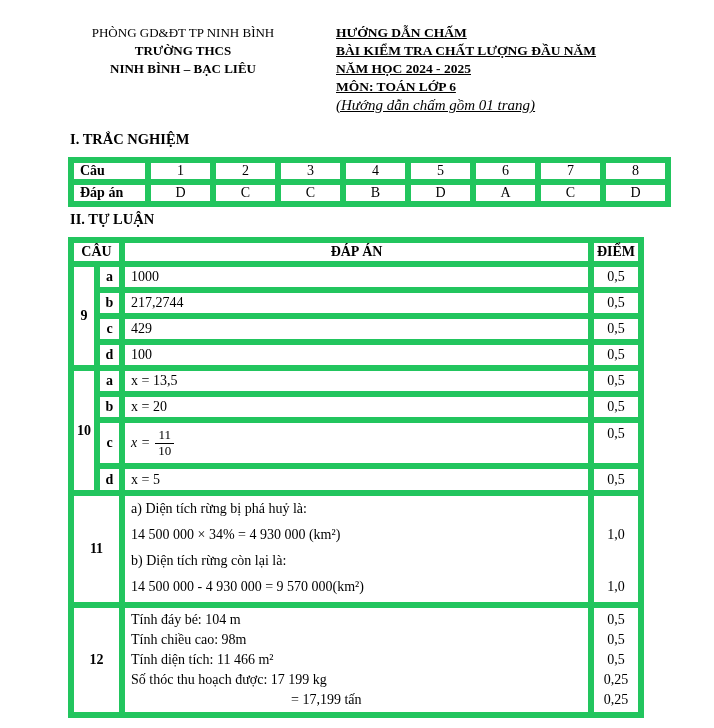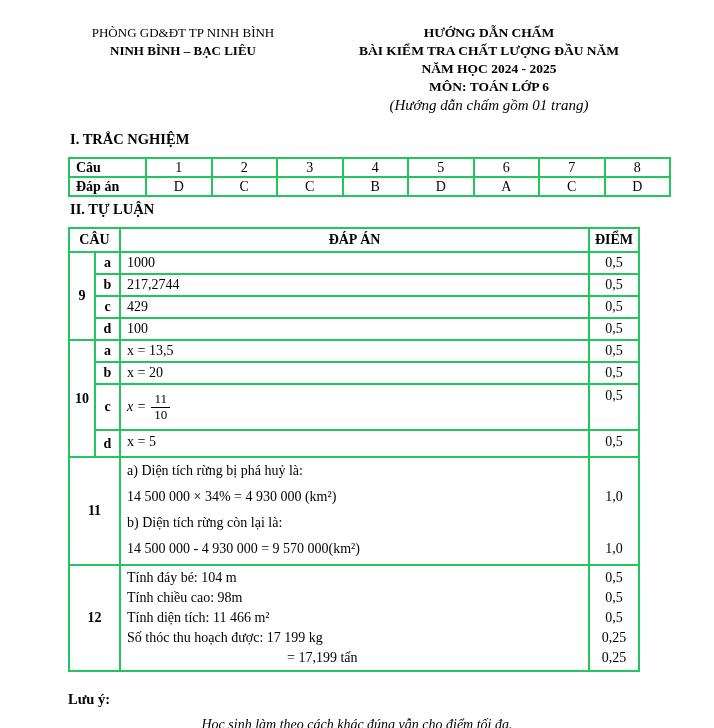--- a/index.html
+++ b/index.html
@@ -7,31 +7,31 @@
   body {
     width: 714px; height: 728px;
     font-family: "Liberation Serif", "DejaVu Serif", serif;
     color: #000;
     position: relative;
     overflow: hidden;
   }
   
   .doc-header { display: flex; padding-top: 24px; }
   .hdr-left { width: 262px; margin-left: 52px; text-align: center; font-size: 13px; line-height: 18px; }
-  .hdr-right { width: 306px; margin-left: 22px; text-align: center; font-size: 13.5px; line-height: 18px; }
+  .hdr-right { width: 306px; margin-left: 22px; font-size: 13.5px; line-height: 18px; text-decoration: underline; }
   .b { font-weight: bold; }
   .i { font-style: italic; }
   .hdr-right .note { font-size: 15px; }
   
   .sec-title { font-weight: bold; font-size: 14.5px; margin-left: 70px; }
   .sec1-title { margin-top: 17px; }
   .sec2-title { margin-top: 4px; }
   
   table { border-collapse: collapse; margin-left: 68px; table-layout: fixed; }
-  td, th { border: 2px solid #22c55e; font-size: 14px; vertical-align: middle; }
+  td, th { border: 6px solid #22c55e; font-size: 14px; vertical-align: middle; }
   
   .t1 { width: 603px; margin-top: 9px; }
   .t1 td { height: 19px; text-align: center; padding: 0 2px; }
   .t1 .lbl { width: 77px; text-align: left; font-weight: bold; padding-left: 6px; }
   
   .t2 { width: 570px; margin-top: 9px; }
   .t2 th { font-weight: bold; text-align: center; height: 24px; }
   .col-num  { width: 26px; }
   .col-let  { width: 25px; }
   .col-ans  { width: 469px; }
@@ -64,20 +64,21 @@
   
   .footer-label { font-weight: bold; font-size: 14.5px; margin-left: 68px; margin-top: 19px; }
   .footer-note { text-align: center; font-style: italic; font-size: 14px; margin-top: 9px; }
 </style>
 </head>
 <body>
 
 <div class="doc-header">
   <div class="hdr-left">
     <div>PHÒNG GD&amp;ĐT TP NINH BÌNH</div>
+    <div class="b">TRƯỜNG THCS</div>
     <div class="b">NINH BÌNH – BẠC LIÊU</div>
   </div>
   <div class="hdr-right">
     <div class="b">HƯỚNG DẪN CHẤM</div>
     <div class="b">BÀI KIỂM TRA CHẤT LƯỢNG ĐẦU NĂM</div>
     <div class="b">NĂM HỌC 2024 - 2025</div>
     <div class="b">MÔN: TOÁN LỚP 6</div>
     <div class="i note">(Hướng dẫn chấm gồm 01 trang)</div>
   </div>
 </div>

